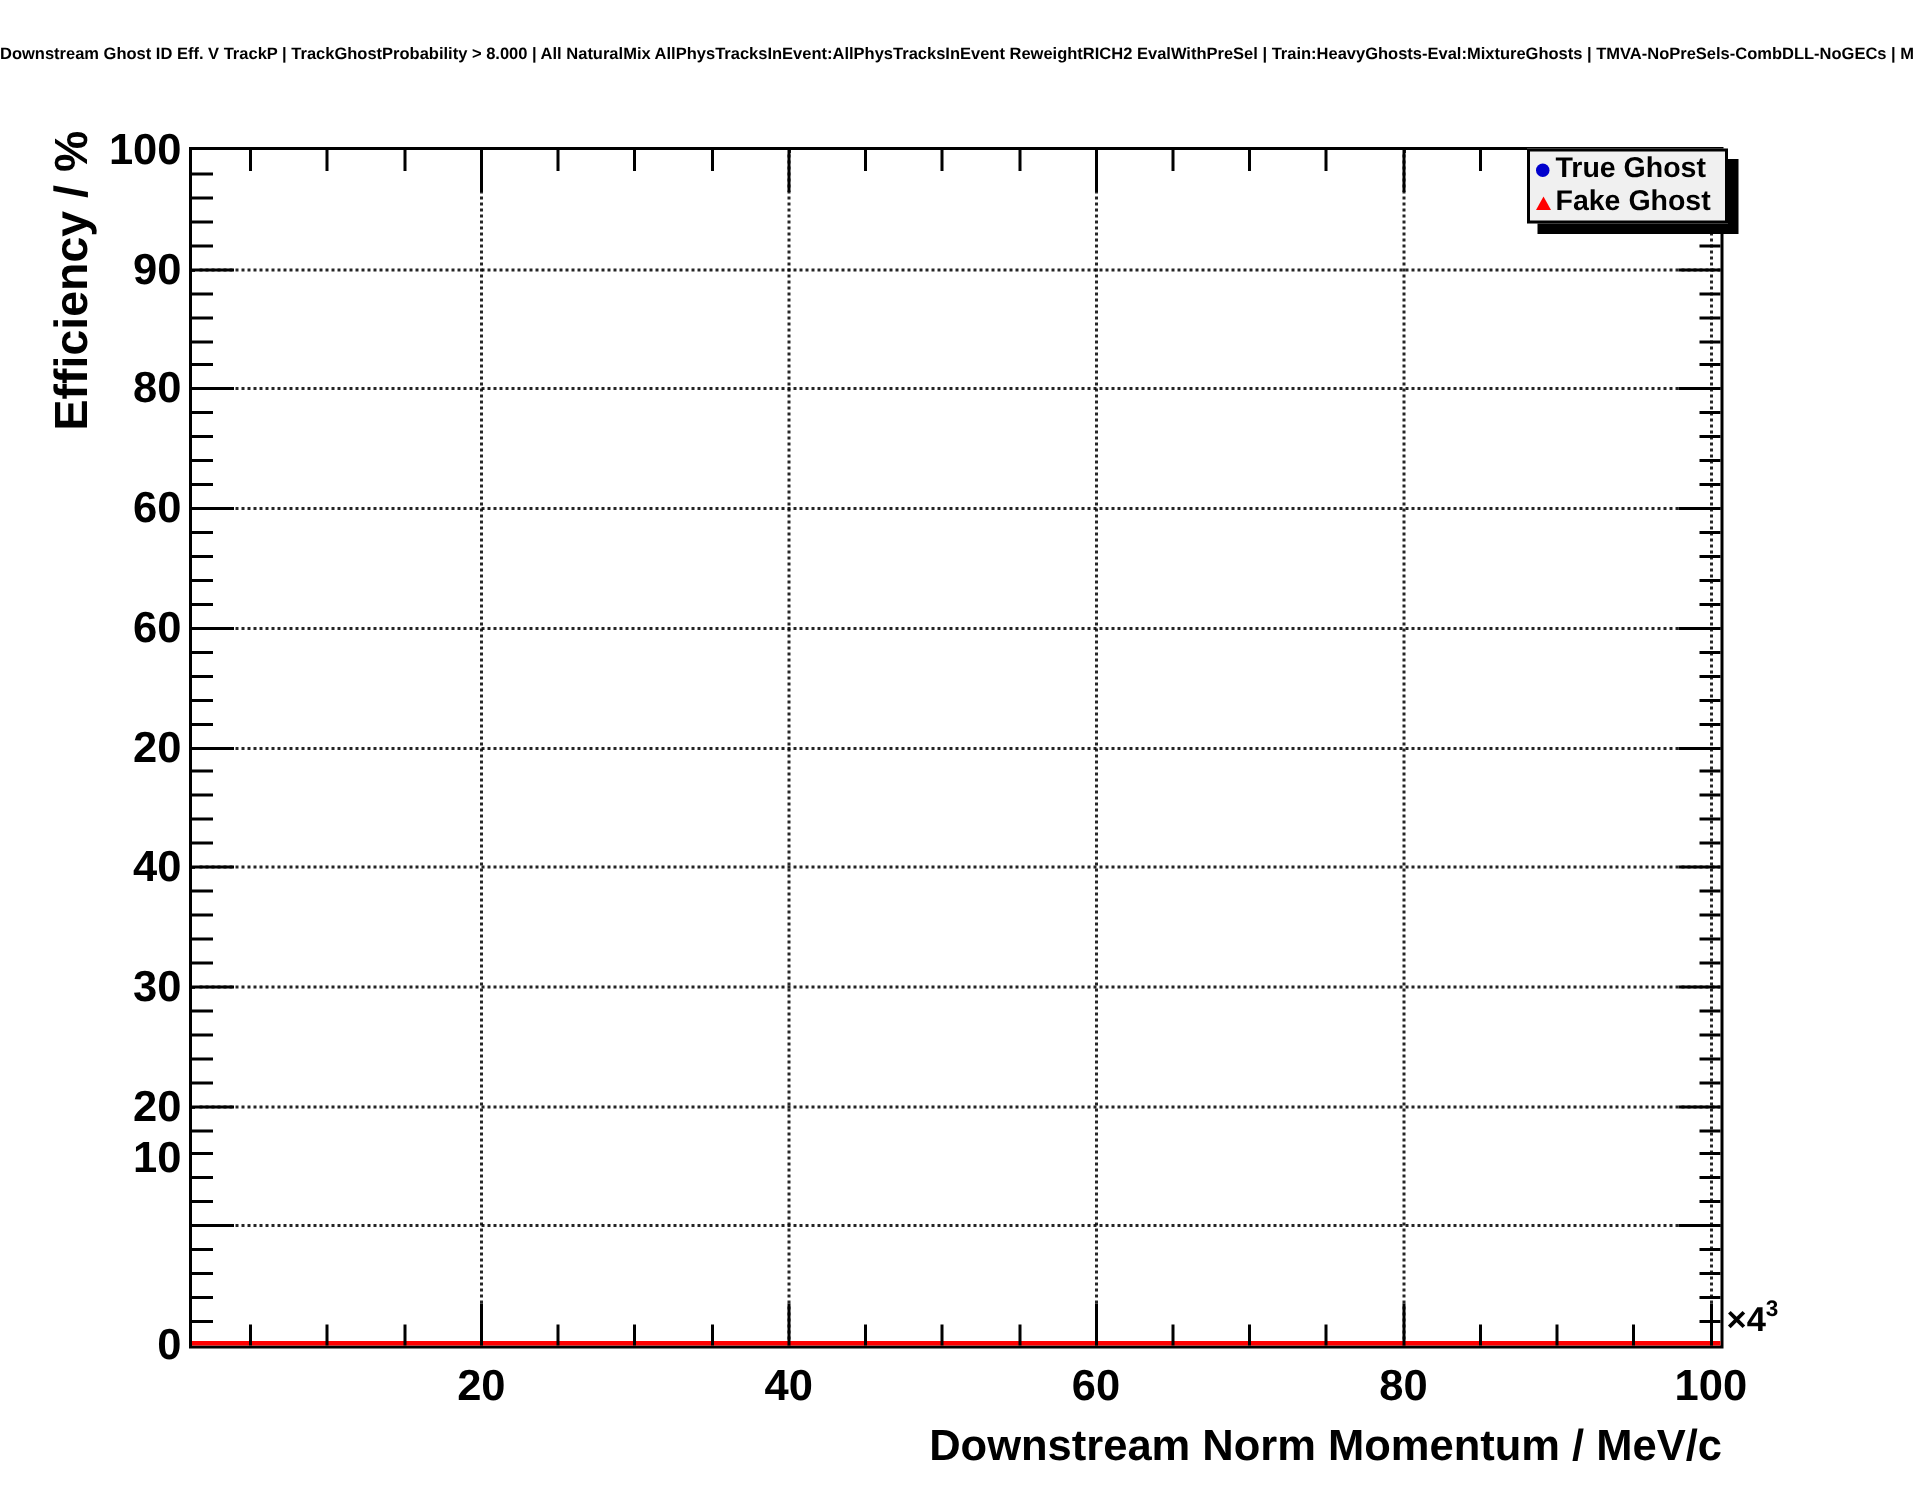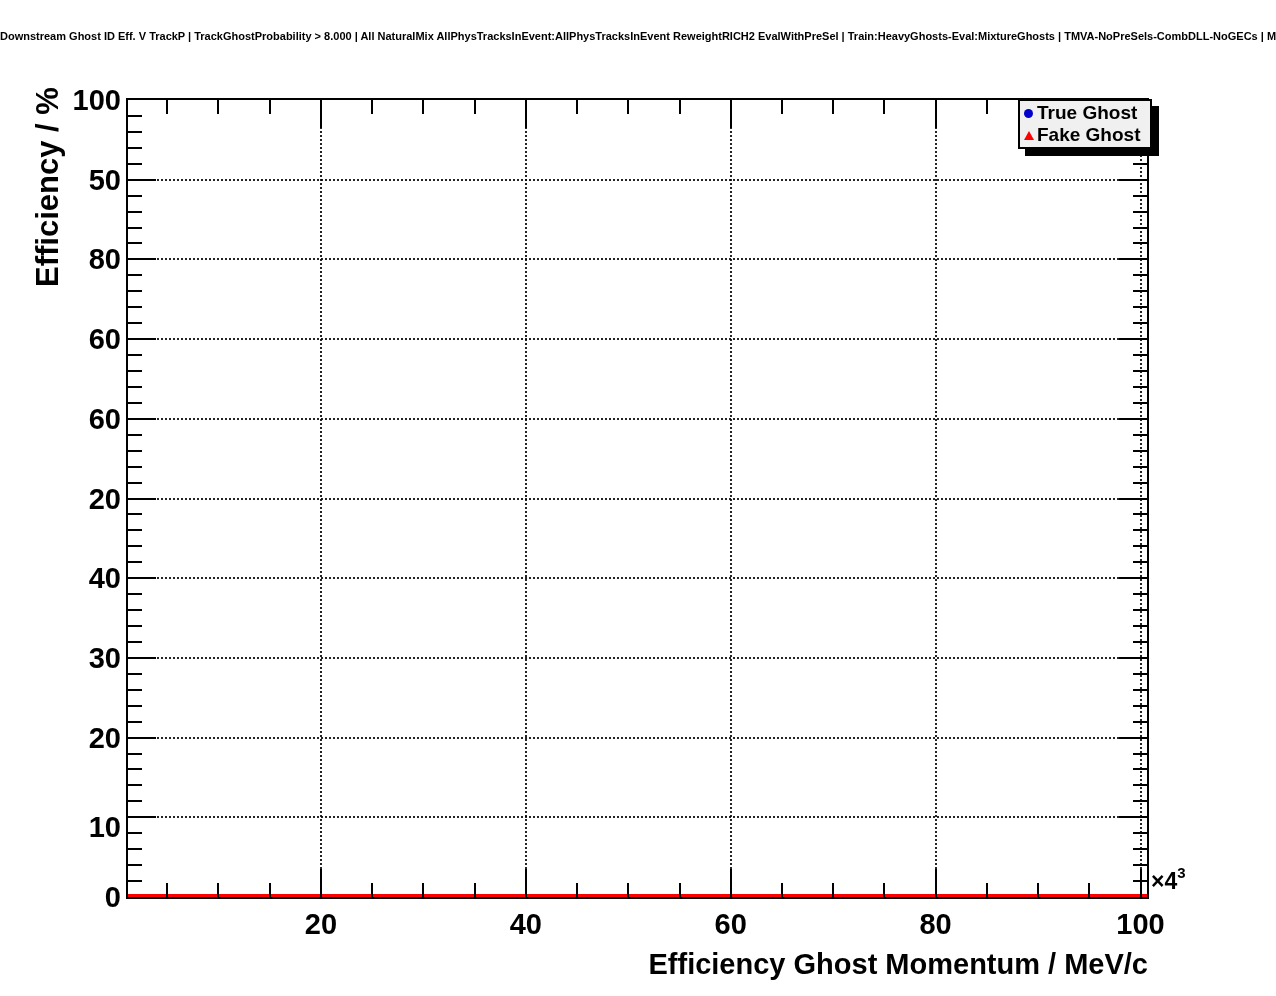--- a/index.html
+++ b/index.html
@@ -226,43 +226,43 @@
       <div class="tick" style="top: 46.82px; right: 0px; height: 2px; width: 14px;"></div>
       <div class="tick" style="top: 30.88px; left: 0px; height: 2px; width: 14px;"></div>
       <div class="tick" style="top: 30.88px; right: 0px; height: 2px; width: 14px;"></div>
       <div class="tick" style="top: 14.94px; left: 0px; height: 2px; width: 14px;"></div>
       <div class="tick" style="top: 14.94px; right: 0px; height: 2px; width: 14px;"></div>
     </div>
 </div>
 
 <div id="y-labels">
     <div class="ylabel" style="top: 880px;">0</div>
-    <div class="ylabel" style="top: 810px;">10</div>
+    <div class="ylabel" style="top: 755px;">10</div>
     <div class="ylabel" style="top: 720.6px;">20</div>
     <div class="ylabel" style="top: 640.9px;">30</div>
     <div class="ylabel" style="top: 561.2px;">40</div>
     <div class="ylabel" style="top: 481.5px;">20</div>
     <div class="ylabel" style="top: 401.8px;">60</div>
     <div class="ylabel" style="top: 322.1px;">60</div>
     <div class="ylabel" style="top: 242.4px;">80</div>
-    <div class="ylabel" style="top: 162.7px;">50</div>
+    <div class="ylabel" style="top: 162.7px;">90</div>
     <div class="ylabel" style="top: 83px;">100</div>
   </div>
 <div id="x-labels">
     <div class="xlabel" style="left: 320.919px; top: 908px;">20</div>
     <div class="xlabel" style="left: 525.826px; top: 908px;">40</div>
     <div class="xlabel" style="left: 730.732px; top: 908px;">60</div>
     <div class="xlabel" style="left: 935.639px; top: 908px;">80</div>
     <div class="xlabel" style="left: 1140.55px; top: 908px;">100</div>
   </div>
 
 <div class="x-exponent">
   <span>×4</span><sup>3</sup>
 </div>
-<div class="x-axis-title">Efficiency Ghost Momentum / MeV/c</div>
+<div class="x-axis-title">Downstream Norm Momentum / MeV/c</div>
 <div class="y-axis-title">Efficiency / %</div>
 
 <div class="legend">
   <div class="legend-row">
     <span class="legend-marker">
         <span class="marker-circle"></span>
       </span>
     <span class="legend-label">True Ghost</span>
   </div>
   <div class="legend-row">

